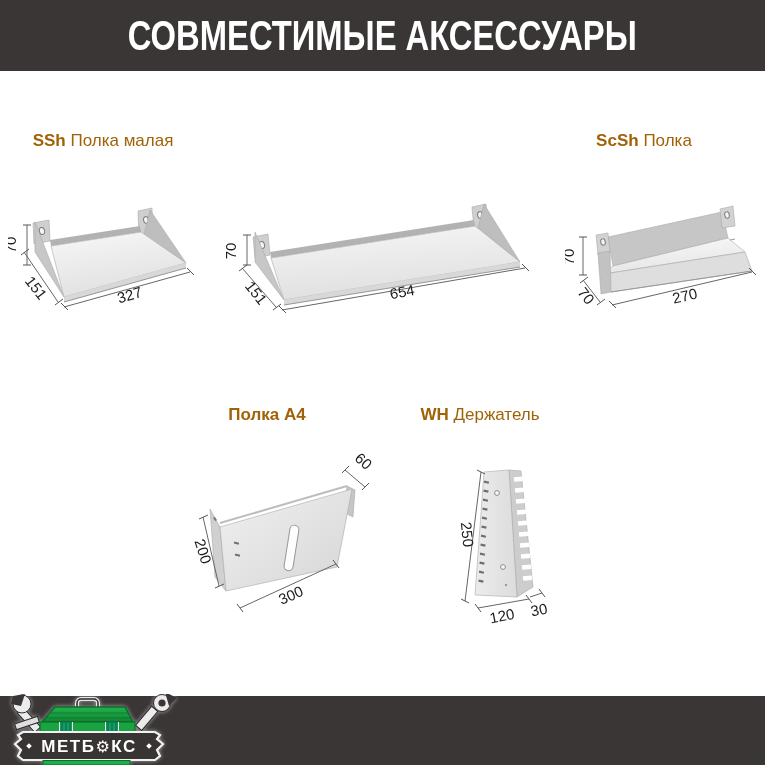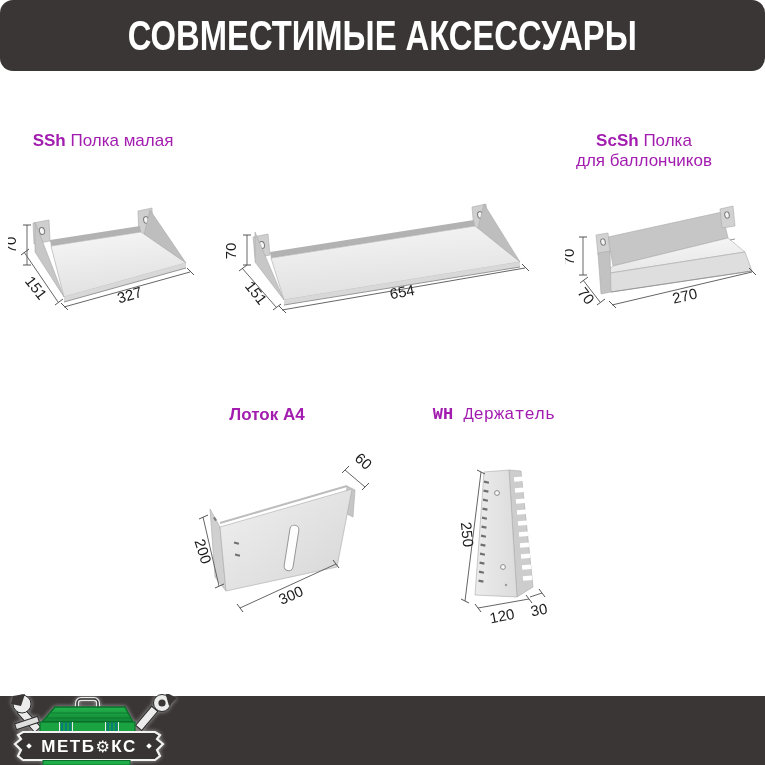--- a/index.html
+++ b/index.html
@@ -1,25 +1,25 @@
 <!DOCTYPE html>
 <html><head>
 <meta charset="utf-8">
 <style>
   html,body{margin:0;padding:0;background:#fff;}
   #canvas{position:relative;width:765px;height:765px;background:#ffffff;overflow:hidden;
           font-family:"Liberation Sans","DejaVu Sans",sans-serif;}
   
   .bar{position:absolute;left:0;width:765px;background:#3b3636;}
-  #header-bar{top:0;height:71px;display:flex;align-items:center;justify-content:center;border-radius:13px;}
+  #header-bar{top:0;height:71px;display:flex;align-items:center;justify-content:center;}
   #header-title{color:#fff;font-weight:bold;font-size:42px;letter-spacing:0px;white-space:nowrap;
                 display:inline-block;transform:scaleX(0.78);transform-origin:center;}
   #footer-bar{top:696px;height:69px;}
   
-  .prod-label{position:absolute;text-align:center;font-size:17px;color:#a21caf;line-height:20px;}
+  .prod-label{position:absolute;text-align:center;font-size:17px;color:#a16207;line-height:20px;}
   .prod-label .code{font-weight:bold;}
   
   .draw{position:absolute;}
   .dim-line{stroke:#666;stroke-width:1;fill:none;}
   .tick{stroke:#555;stroke-width:1;}
   .dim-text{font-family:"Liberation Sans","DejaVu Sans",sans-serif;font-size:15px;fill:#1c1c1c;}
   .metal-edge{stroke:#a9a9a9;stroke-width:0.6;}
   #logo-svg{filter:drop-shadow(0 0 2px rgba(255,255,255,0.55));}
 </style>
 </head>
@@ -31,26 +31,25 @@
     <span id="header-title">СОВМЕСТИМЫЕ АКСЕССУАРЫ</span>
   </div>
 
   <div class="prod-label" style="left:13px;top:131px;width:180px;">
     <span class="code">SSh</span>
     <span>Полка малая</span>
   </div>
   <div class="prod-label" style="left:554px;top:131px;width:180px;">
     <div><span class="code">ScSh</span>
     <span>Полка</span></div>
-    <div>для баллончиков</div>
   </div>
   <div class="prod-label" style="left:197px;top:405px;width:140px;">
-    <span class="code">Лоток А4</span>
-  </div>
-  <div class="prod-label" style="left:414px;top:405px;width:160px;font-family:Liberation Mono, monospace;">
+    <span class="code">Полка А4</span>
+  </div>
+  <div class="prod-label" style="left:400px;top:405px;width:160px;">
     <div><span class="code">WH</span>
     <span>Держатель</span></div>
   </div>
 
   <svg class="draw" style="left:8px;top:195px;" width="200" height="132" viewBox="0 0 200 132">
     <defs>
       <linearGradient id="gSurf1" x1="0" y1="0" x2="0.3" y2="1">
         <stop offset="0" stop-color="#f7f7f7"></stop>
           <stop offset="1" stop-color="#e1e1e1"></stop>
       </linearGradient>

